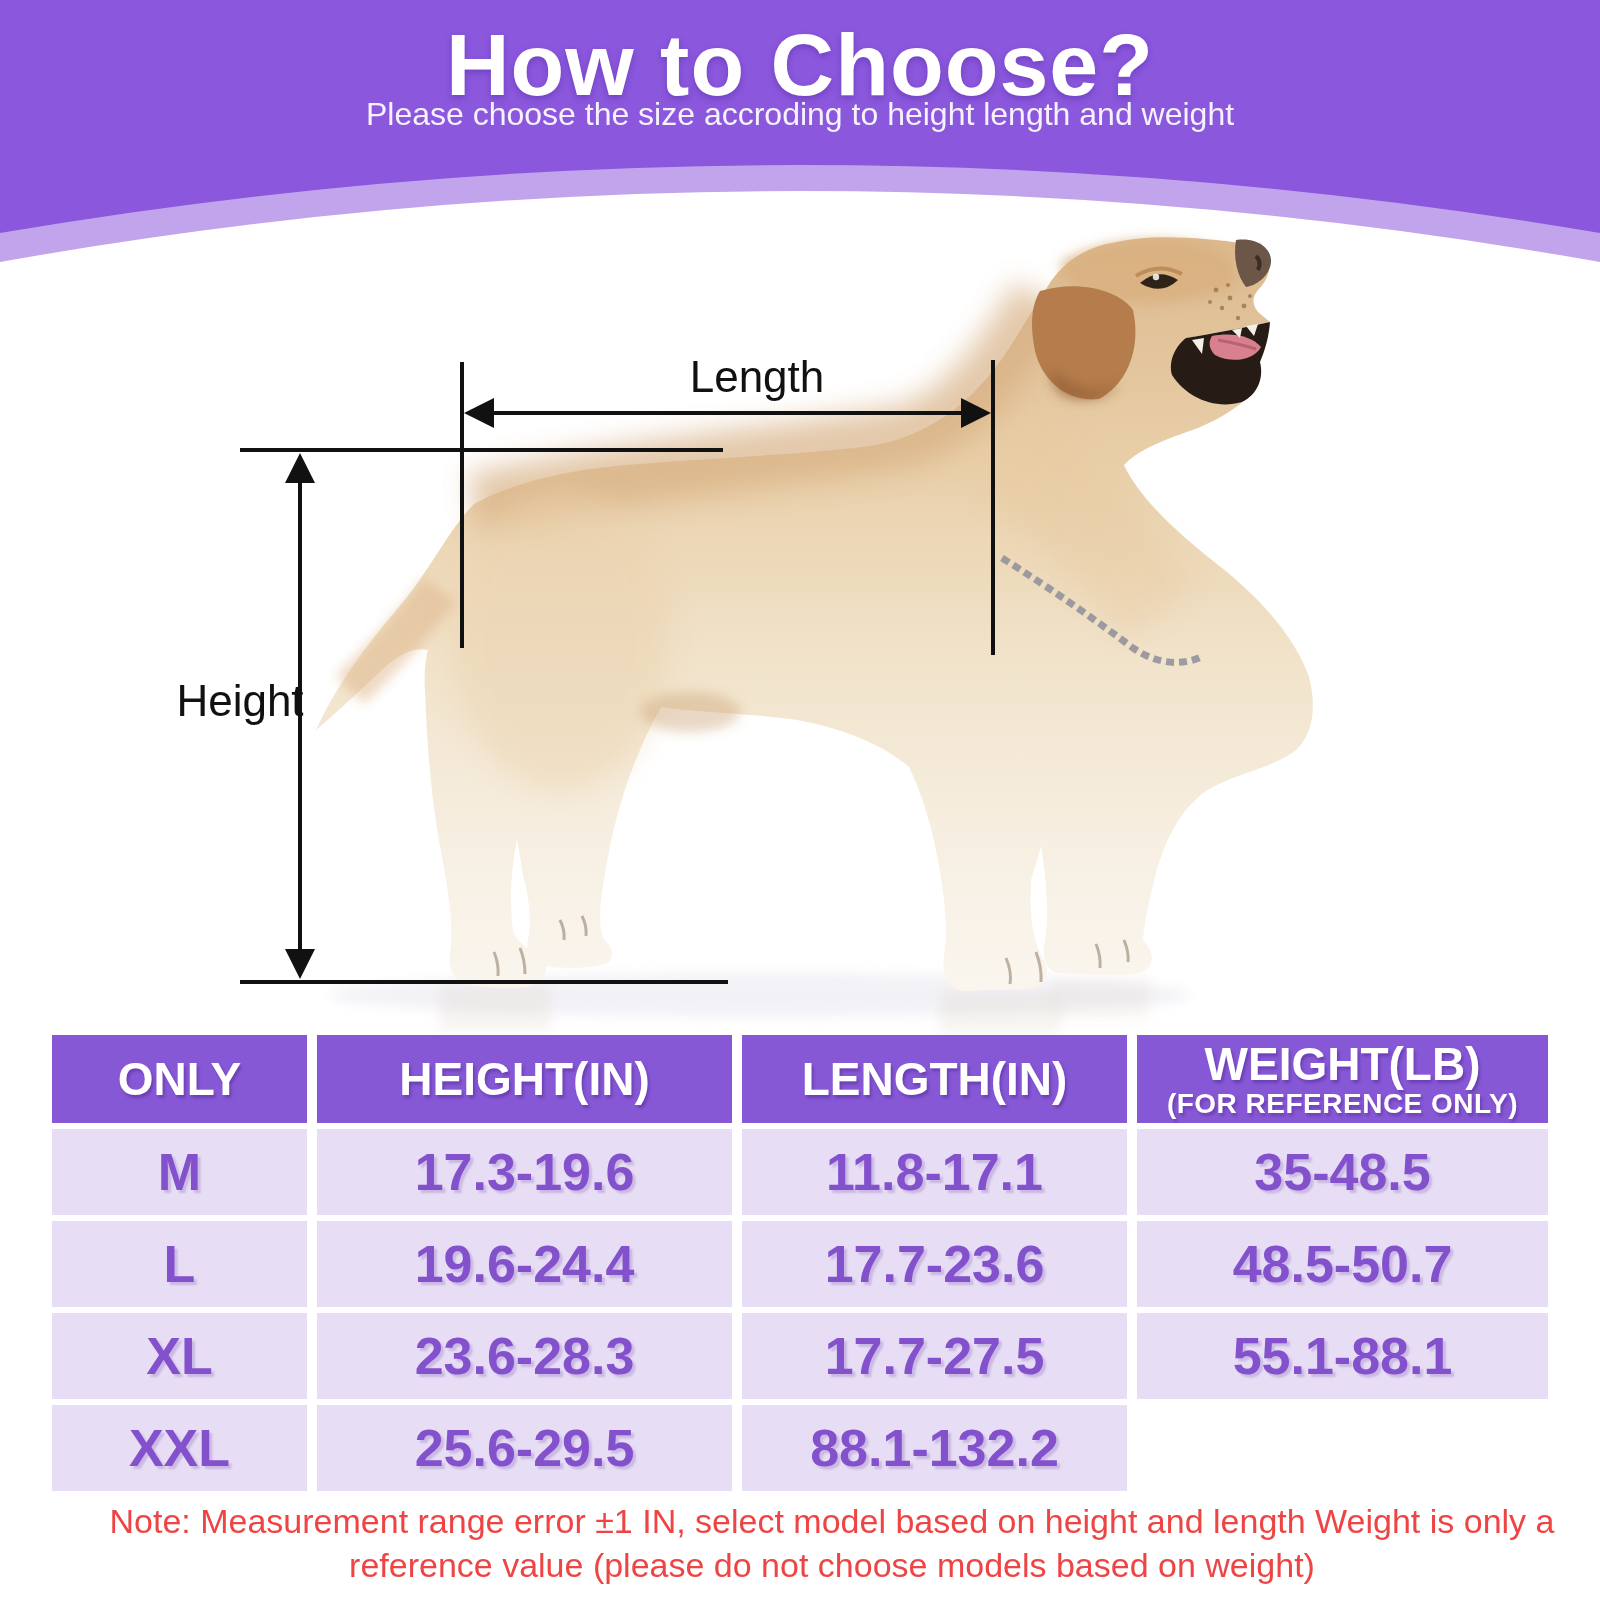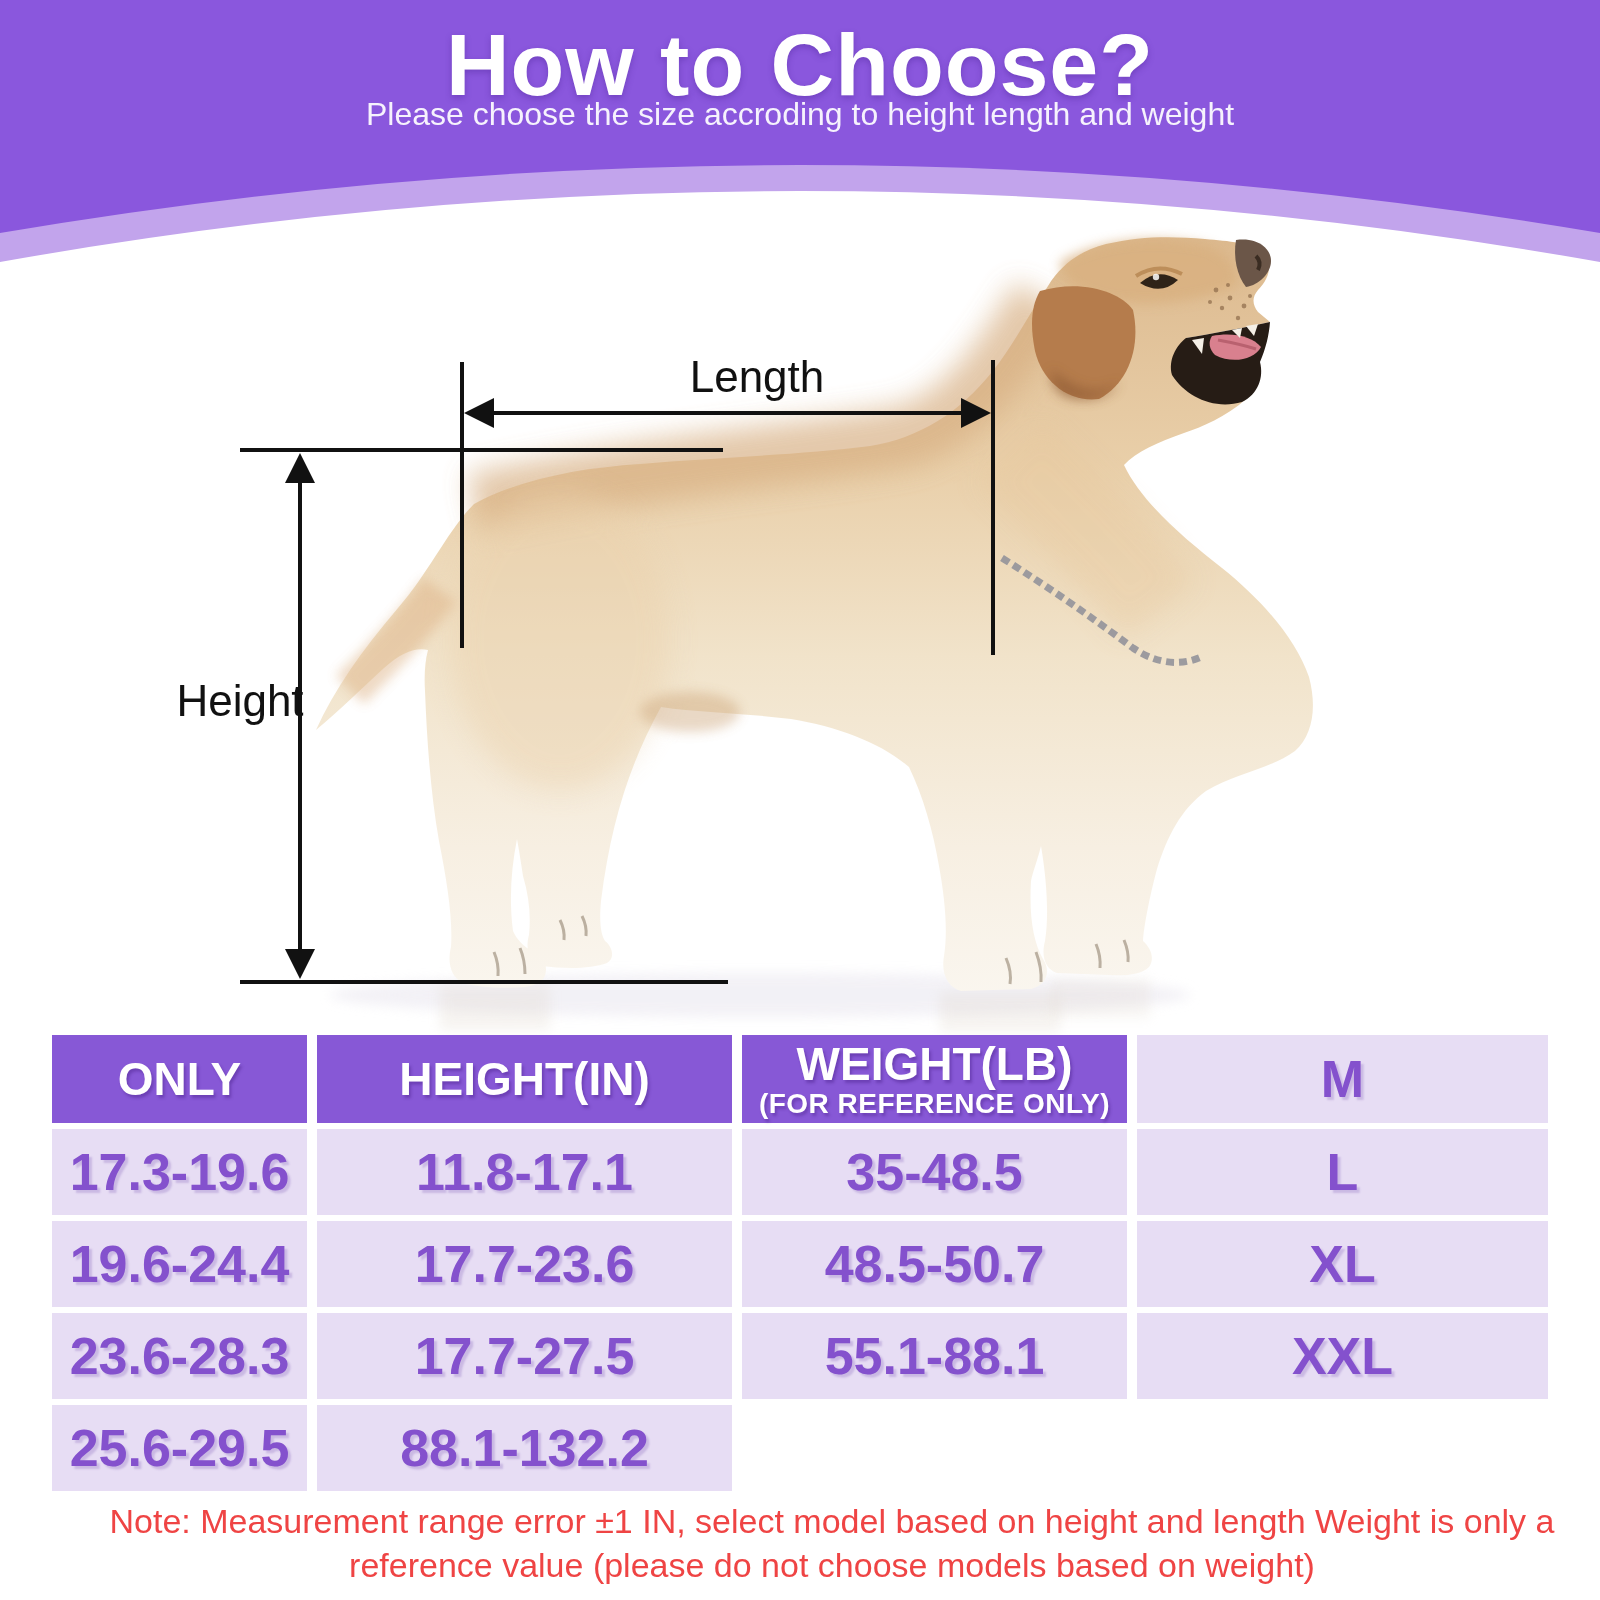--- a/index.html
+++ b/index.html
@@ -210,20 +210,21 @@
       <polygon points="300,453 285,483 315,483" stroke="none"></polygon>
       <polygon points="300,979 285,949 315,949" stroke="none"></polygon>
     </g>
     <text class="measure-label" x="757" y="392" text-anchor="middle">Length</text>
     <text class="measure-label" x="240" y="716" text-anchor="middle">Height</text>
   </svg>
 
   <div class="size-table">
     <div class="th">ONLY</div>
     <div class="th">HEIGHT(IN)</div>
+    <div class="th">LENGTH(IN)</div>
     <div class="th">
       <span>WEIGHT(LB)</span>
       <span class="sub">(FOR REFERENCE ONLY)</span>
     </div>
 
     <div class="td">M</div>
     <div class="td">17.3-19.6</div>
     <div class="td">11.8-17.1</div>
     <div class="td">35-48.5</div>
 

